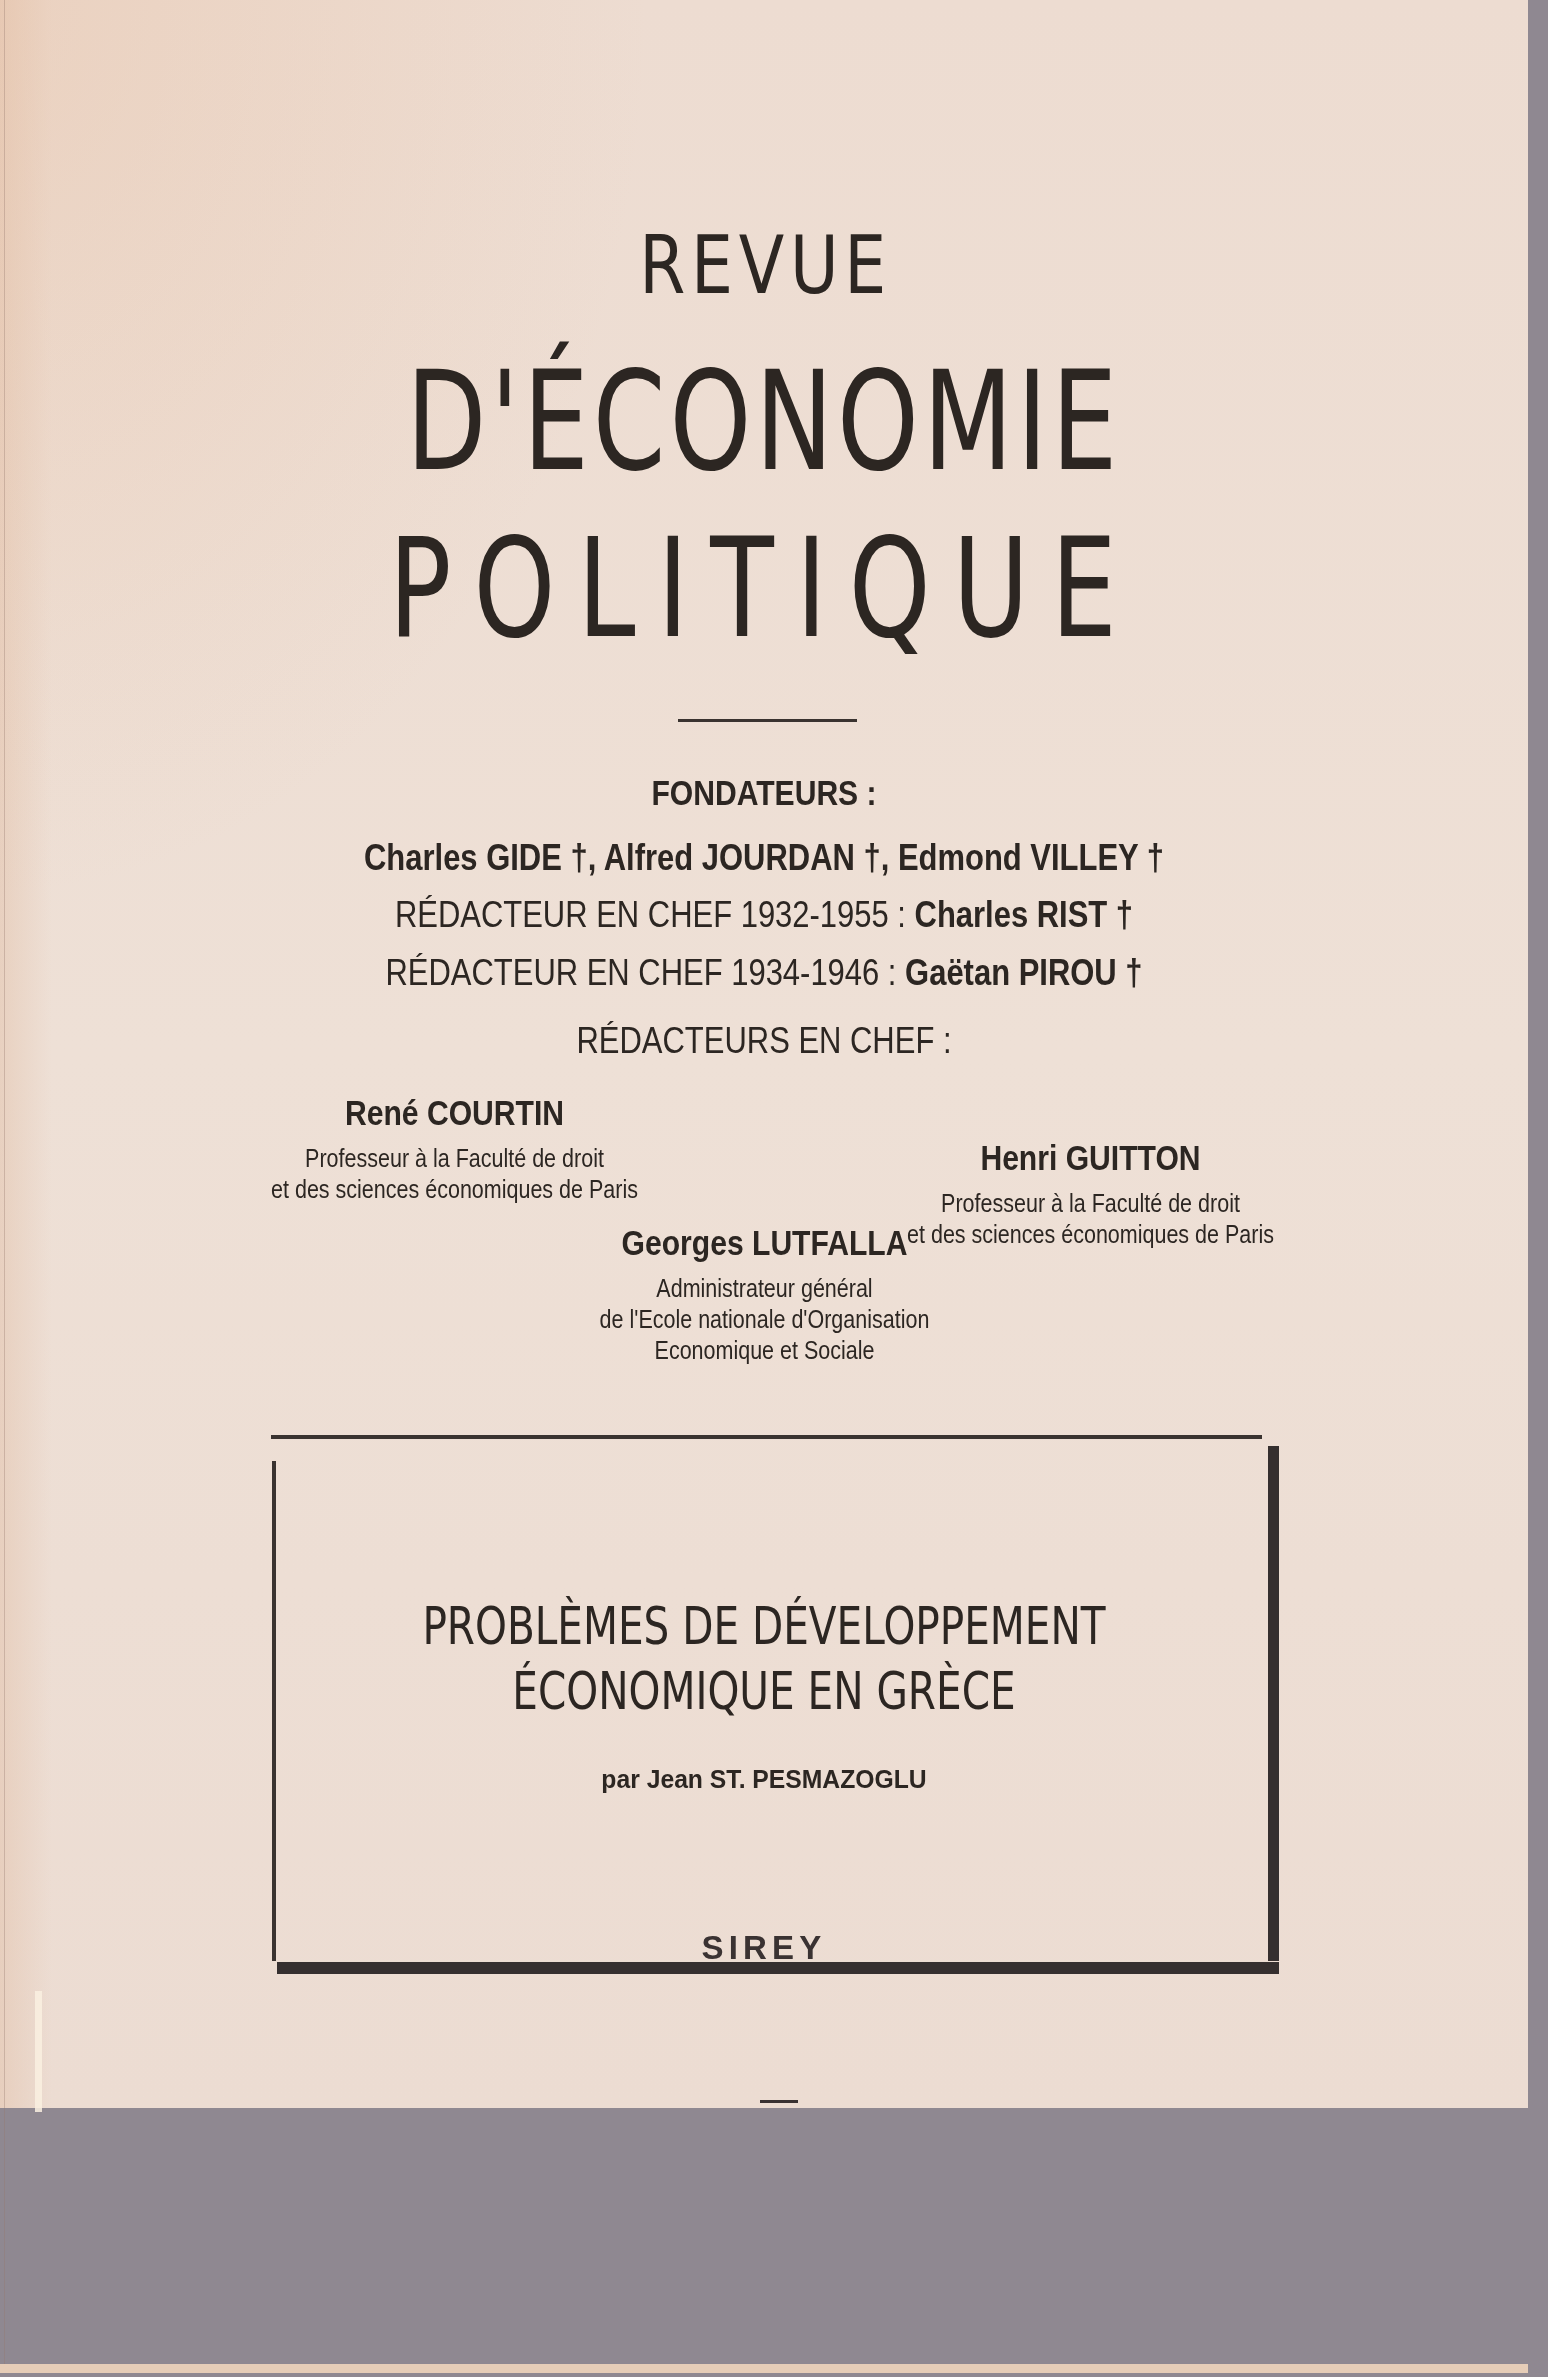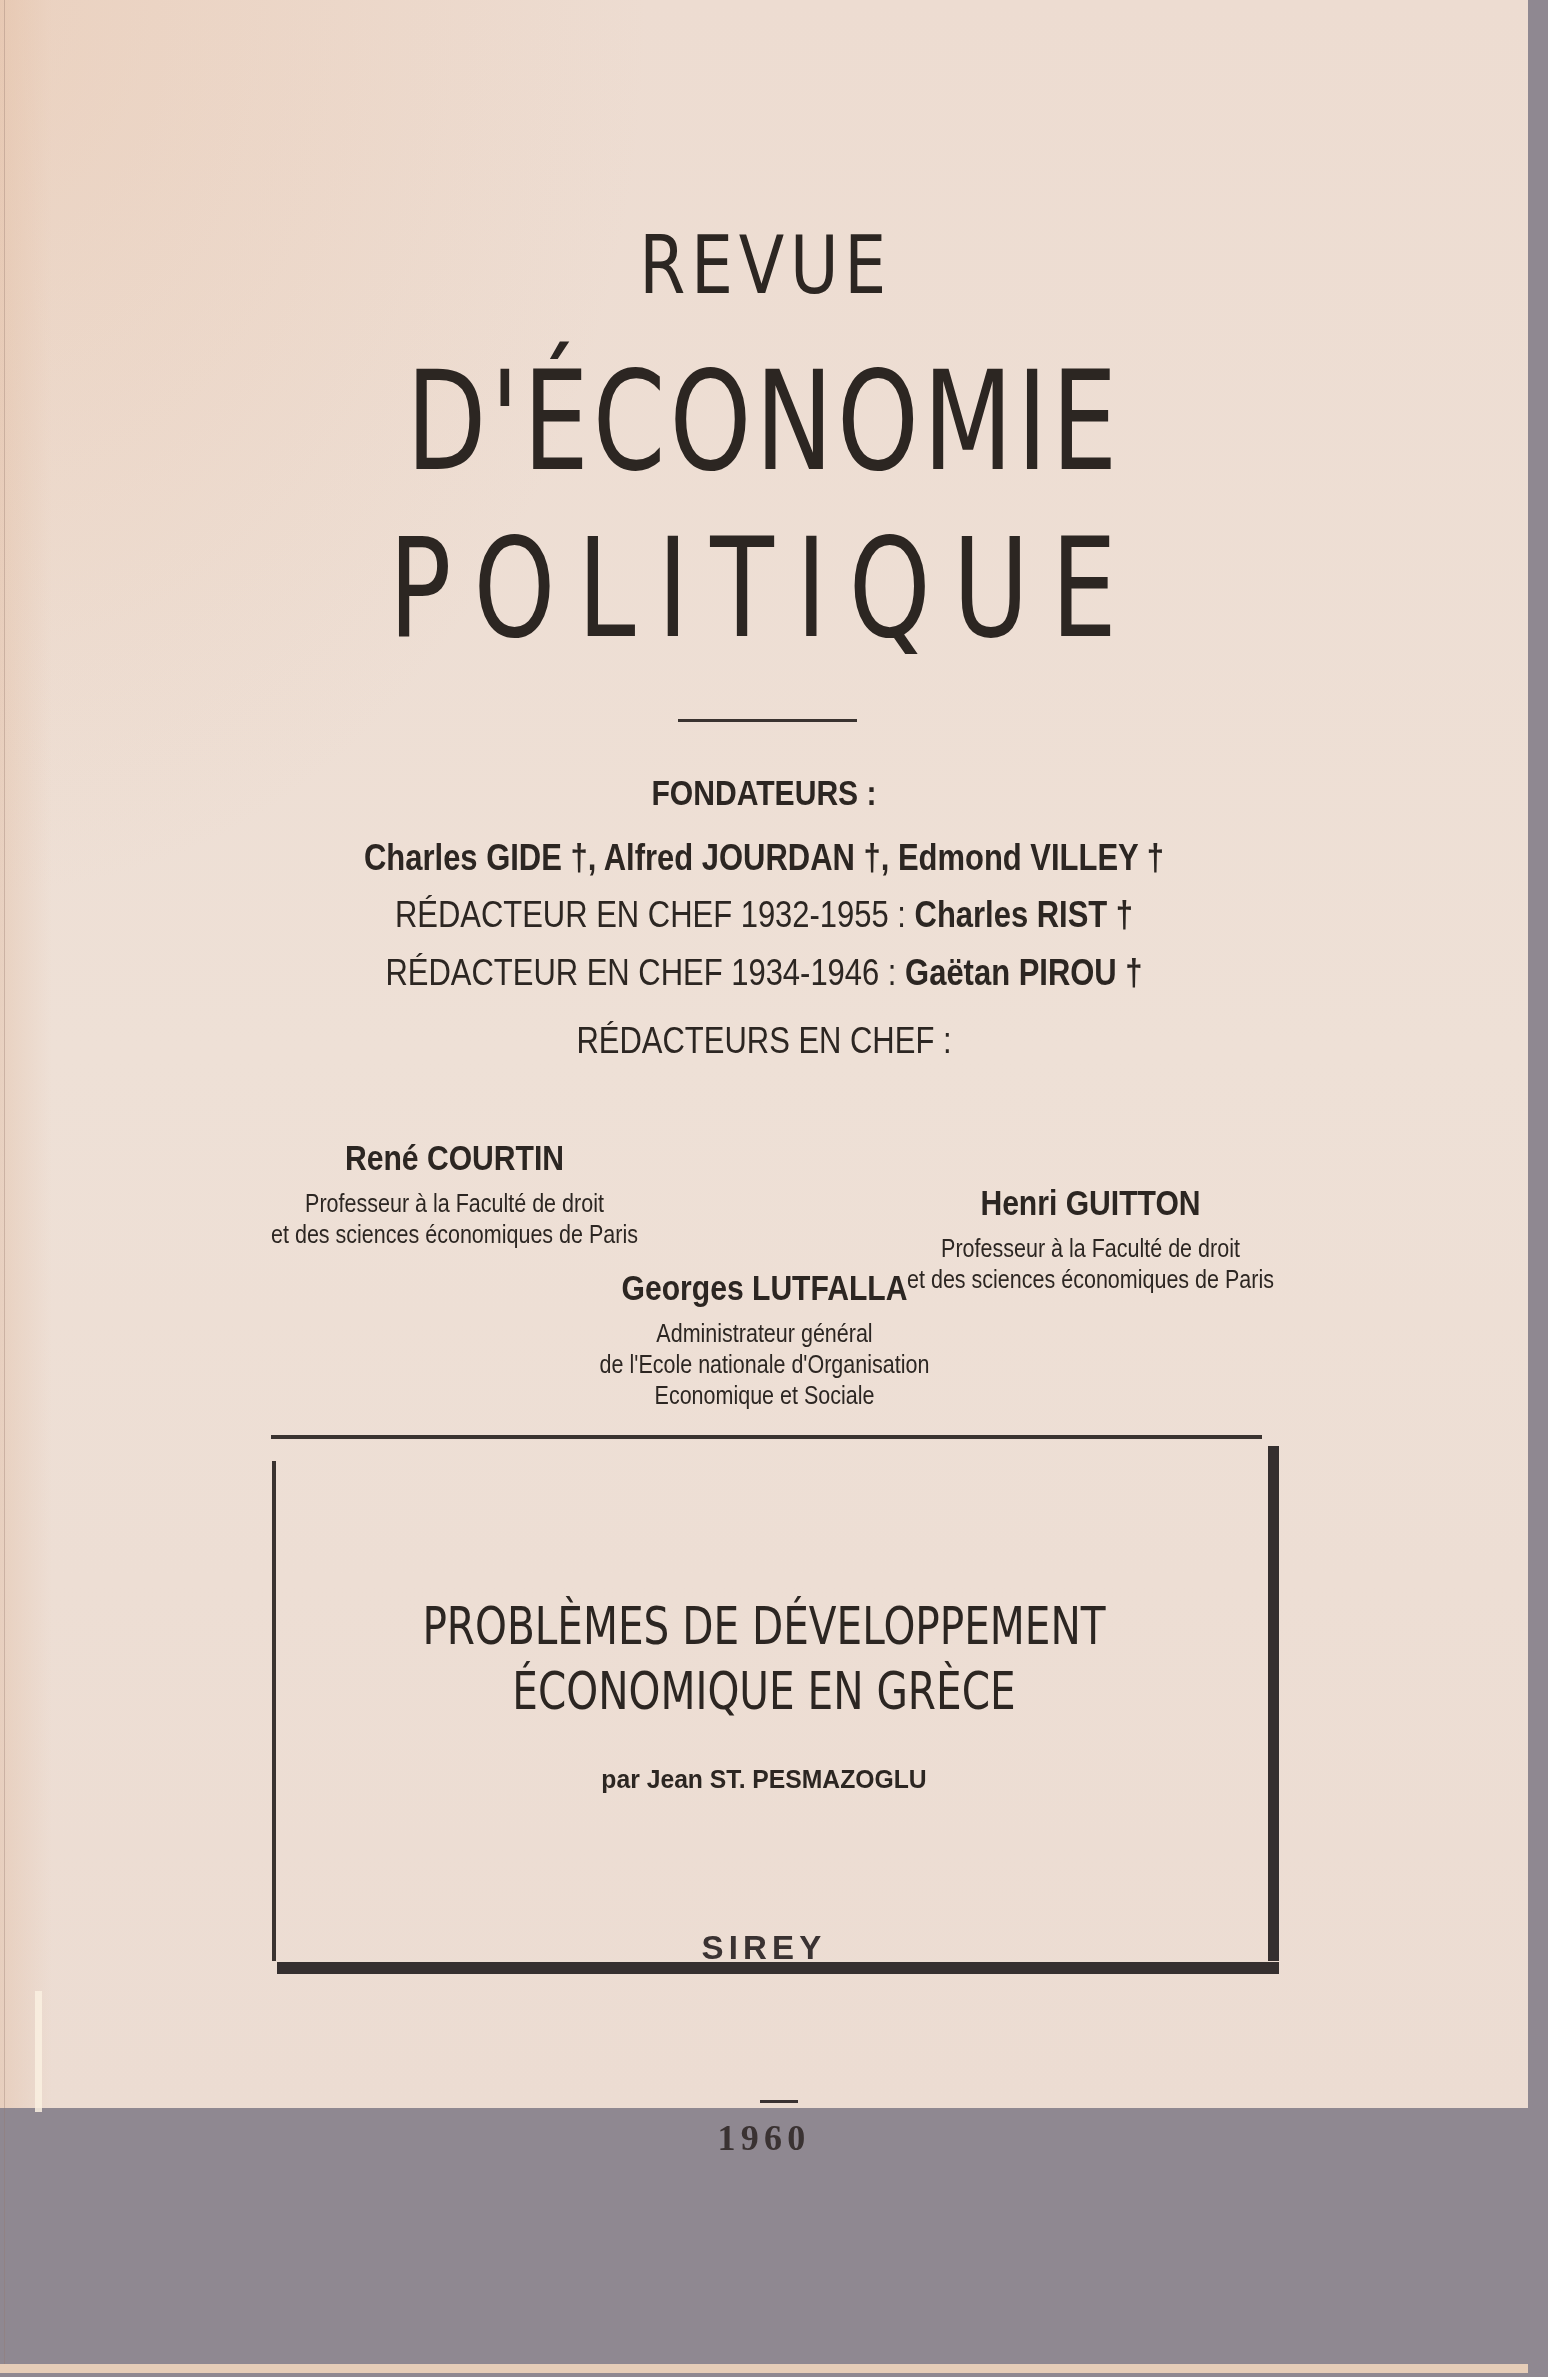--- a/index.html
+++ b/index.html
@@ -35,21 +35,21 @@
   .t-politique { top: 509px; font-size: 137px; letter-spacing: 29px; transform: scaleX(0.76); transform-origin: 763px 0; font-family: "DejaVu Sans", sans-serif; }
 
   .sep { position: absolute; left: 678px; top: 719px; width: 179px; height: 2.6px; background: #3a3330; }
   .l-fond { top: 773px; font-weight: bold; font-size: 35px; transform: scaleX(0.86); transform-origin: 764px 0; }
   .l-founders { top: 837px; font-size: 36px; font-weight: bold; transform: scaleX(0.86); transform-origin: 764px 0; }
   .l-red1 { top: 894px; font-size: 36px; transform: scaleX(0.86); transform-origin: 764px 0; }
   .l-red2 { top: 952px; font-size: 36px; transform: scaleX(0.86); transform-origin: 764px 0; }
   .l-reds { top: 1020px; font-size: 36px; transform: scaleX(0.86); transform-origin: 764px 0; }
   .b { font-weight: bold; }
 
-  .person { position: absolute; text-align: center; white-space: nowrap; margin-top: 45px; }
+  .person { position: absolute; text-align: center; white-space: nowrap; }
   .person .name { font-size: 35px; font-weight: bold; transform: scaleX(0.86); }
   .person .role { font-size: 25px; line-height: 31px; transform: scaleX(0.86); }
   .p-courtin { left: 195px; width: 519px; top: 1093px; }
   .p-guitton { left: 831px; width: 519px; top: 1138px; }
   .p-lutfalla { left: 505px; width: 519px; top: 1223px; }
   .p-courtin .role, .p-guitton .role, .p-lutfalla .role { margin-top: 10.4px; }
 
   .box-top { position: absolute; left: 271px; top: 1435px; width: 991px; height: 3.5px; background: #3a3330; }
   .box-left { position: absolute; left: 272px; top: 1461px; width: 3.5px; height: 500px; background: #3a3330; }
   .box-right { position: absolute; left: 1268px; top: 1446px; width: 11.3px; height: 515px; background: #352f2f; }
@@ -111,15 +111,14 @@
     <div class="box-left"></div>
     <div class="box-right"></div>
     <div class="box-bottom"></div>
     <div class="c b-title1">PROBLÈMES DE DÉVELOPPEMENT</div>
     <div class="c b-title2">ÉCONOMIQUE EN GRÈCE</div>
     <div class="c b-author">par Jean ST. PESMAZOGLU</div>
   </div>
 
   <div class="c pub">SIREY</div>
   <div class="pub-sep"></div>
-  <div class="c year">1960</div>
 </div>
 
 
 </body></html>

